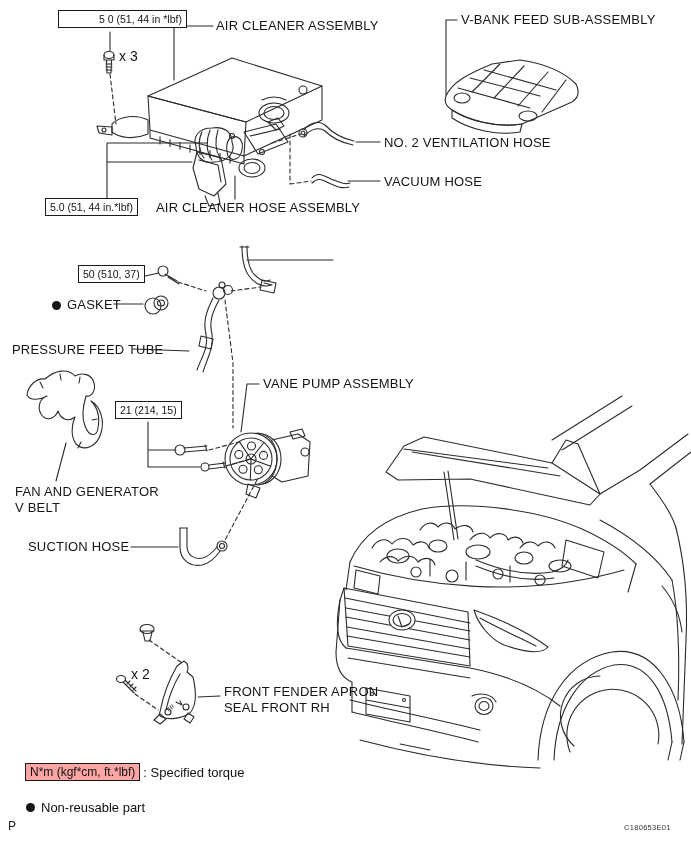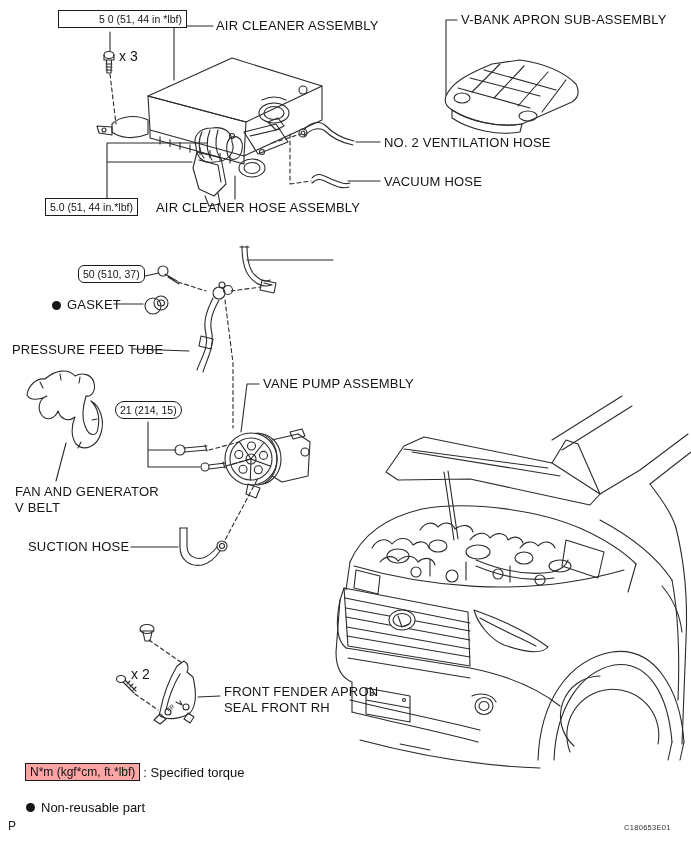--- a/index.html
+++ b/index.html
@@ -258,28 +258,28 @@
     <path d="M538,760 C540,702 568,660 612,652 C654,646 680,688 684,742"></path>
     <path d="M554,760 C556,708 580,672 614,665 C648,660 668,694 672,742"></path>
     <path d="M570,752 A46,46 0 1 1 658,744"></path>
     <path d="M574,746 A40,40 0 0 1 600,676"></path>
     <path d="M672,742 L668,760 M684,742 L680,760"></path>
   </g>
 </svg>
 
   <div class="tbox" style="left:58px;top:10px;padding-left:40px;">5 0 (51, 44 in *lbf)</div>
   <div class="tbox" style="left:45px;top:198px;">5.0 (51, 44 in.*lbf)</div>
-  <div class="tbox" style="left:78px;top:265px;border-radius:6px;">50 (510, 37)</div>
-  <div class="tbox" style="left:115px;top:401px;border-radius:9px;">21 (214, 15)</div>
+  <div class="tbox" style="left:78px;top:265px;">50 (510, 37)</div>
+  <div class="tbox" style="left:115px;top:401px;">21 (214, 15)</div>
 
   <div class="mult" style="left:119px;top:48px;">x 3</div>
   <div class="mult" style="left:131px;top:666px;">x 2</div>
 
   <div class="lbl" style="left:216px;top:18px;">AIR CLEANER ASSEMBLY</div>
-  <div class="lbl" style="left:461px;top:12px;">V-BANK APRON SUB-ASSEMBLY</div>
+  <div class="lbl" style="left:461px;top:12px;">V-BANK FEED SUB-ASSEMBLY</div>
   <div class="lbl" style="left:384px;top:135px;">NO. 2 VENTILATION HOSE</div>
   <div class="lbl" style="left:384px;top:174px;">VACUUM HOSE</div>
   <div class="lbl" style="left:156px;top:200px;">AIR CLEANER HOSE ASSEMBLY</div>
 
 
   <div class="row" style="left:52px;top:297px;">
     <span class="dot"></span>
     <span class="lbl" style="position:static">GASKET</span>
   </div>
 

